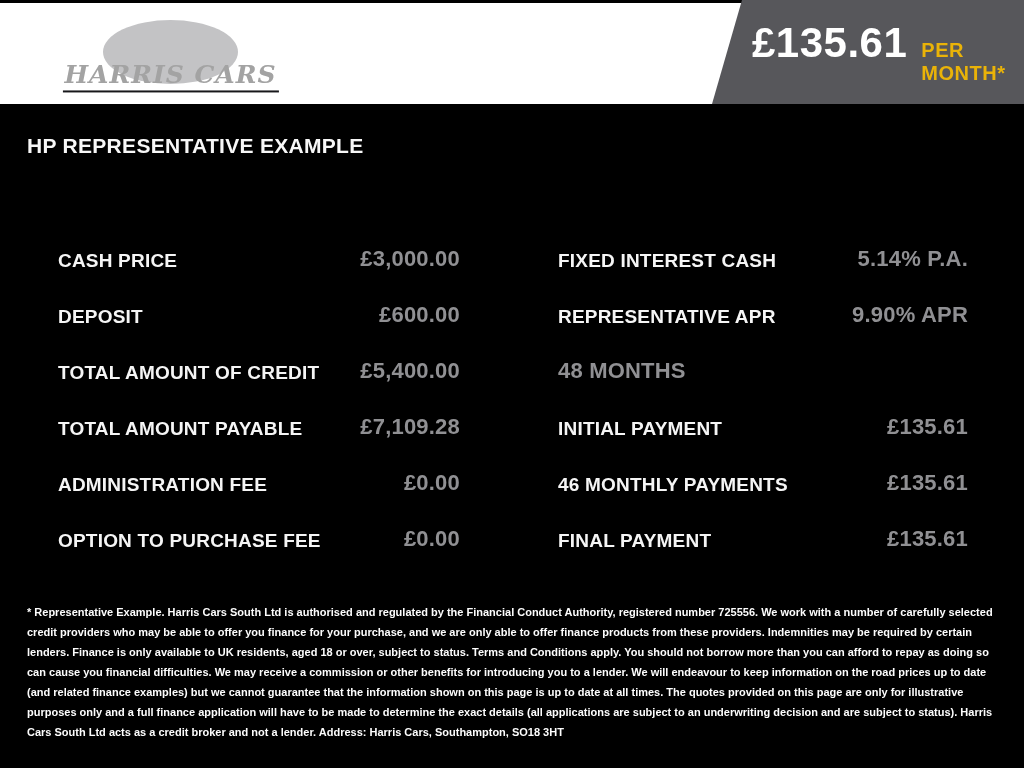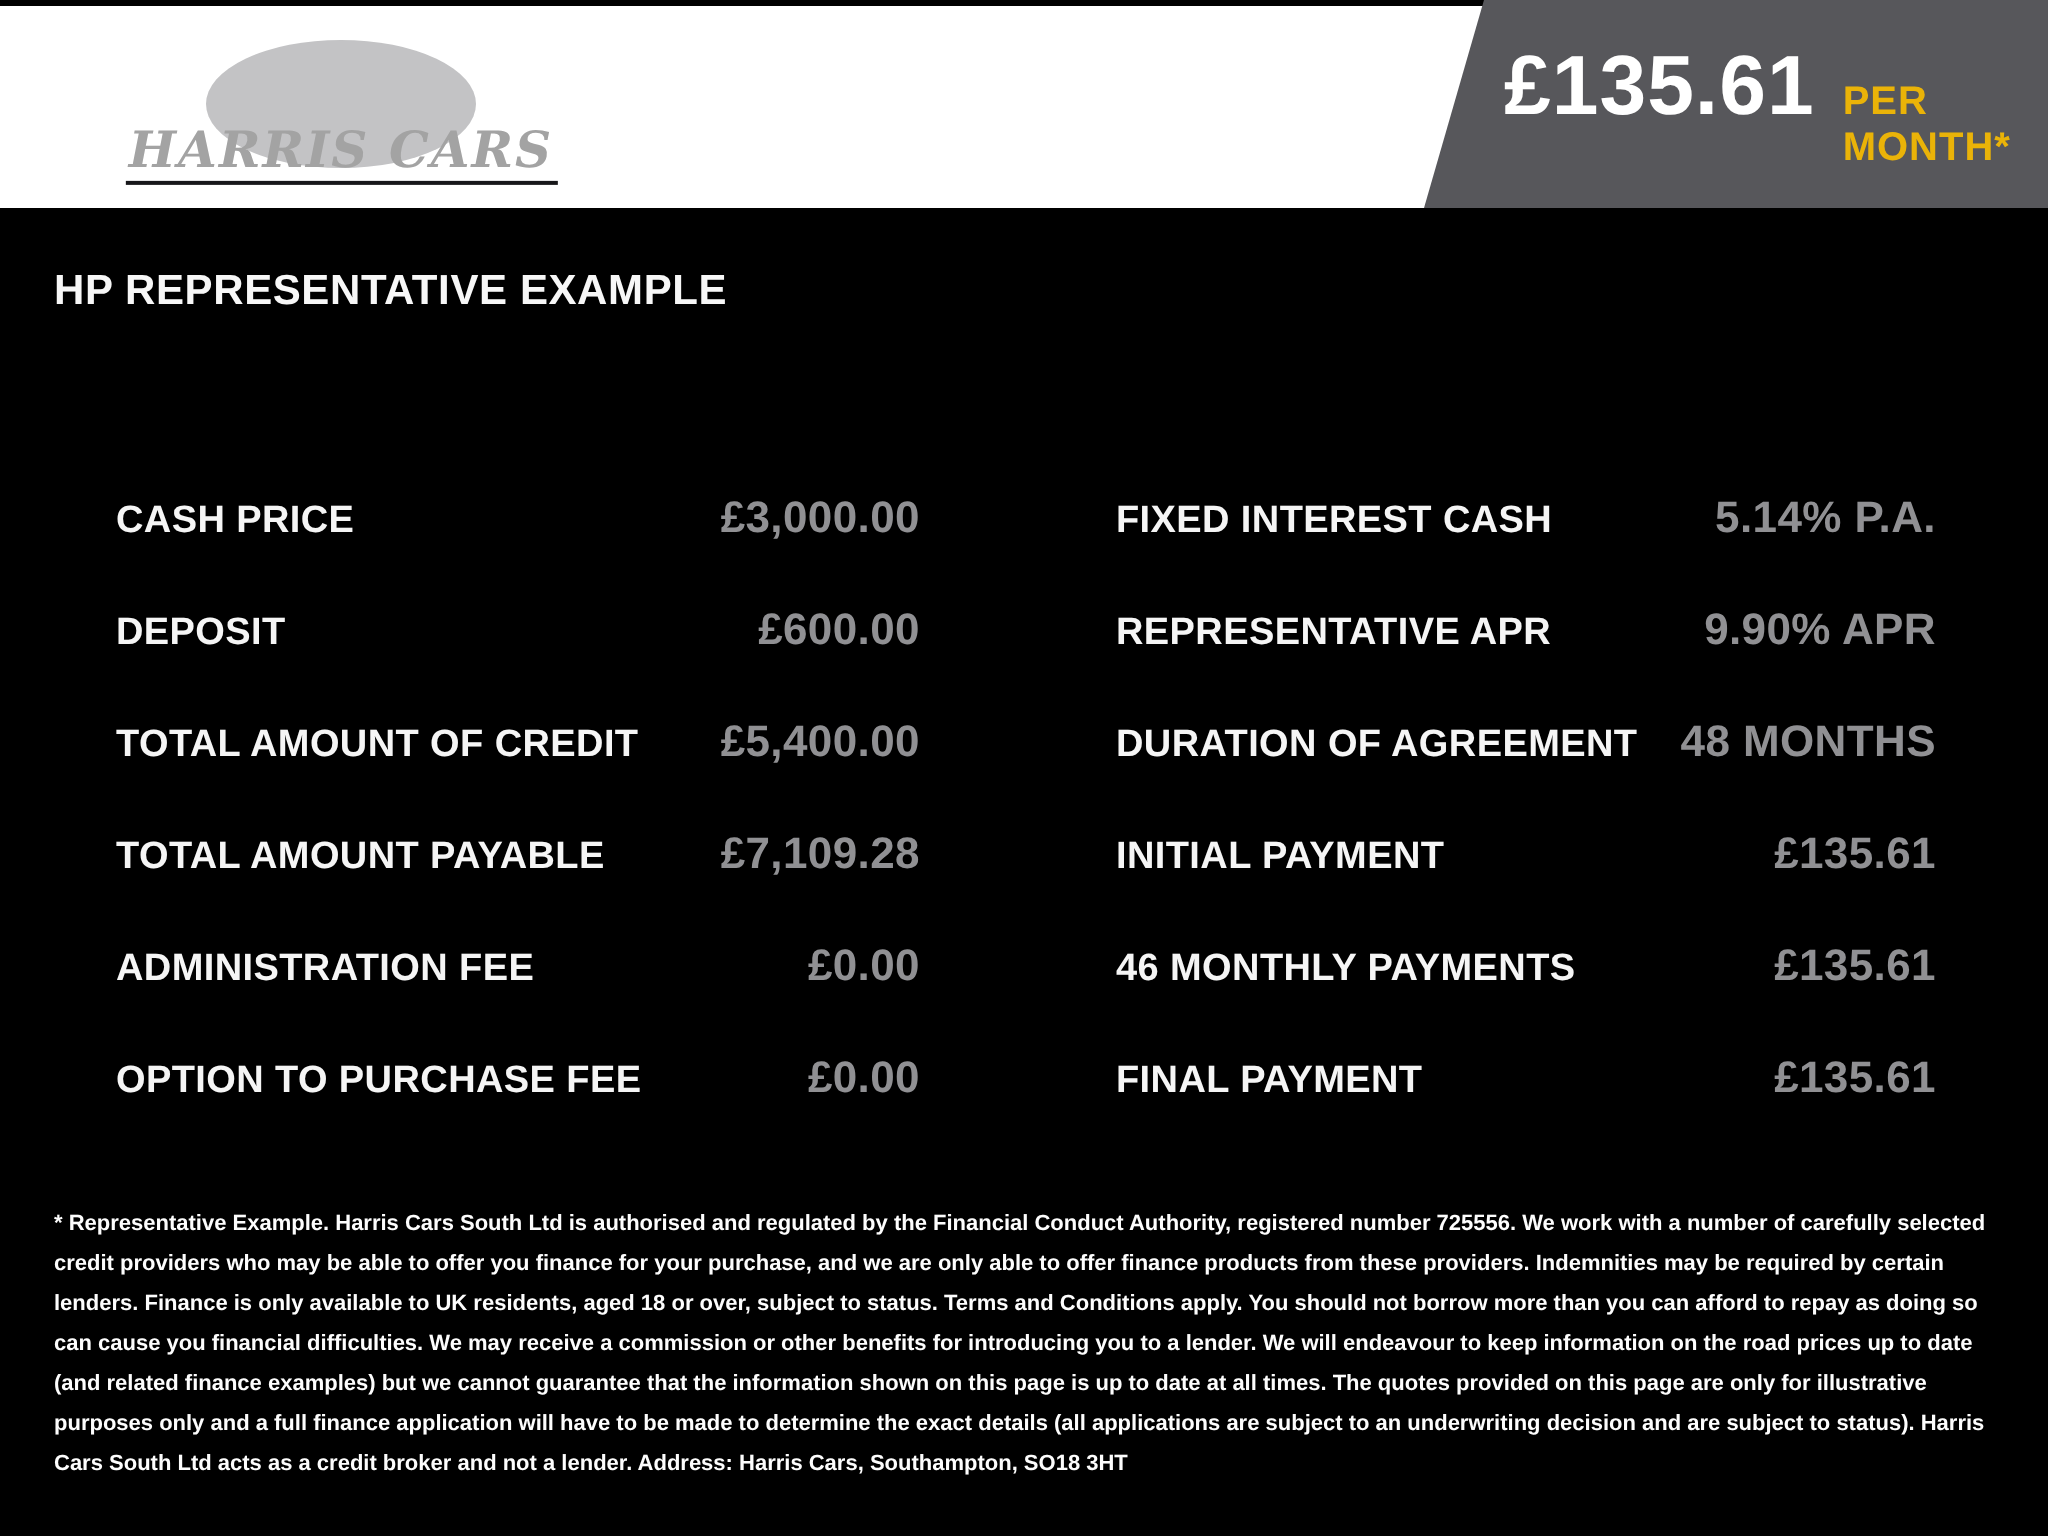--- a/index.html
+++ b/index.html
@@ -142,21 +142,20 @@
 <div class="fin-col right">
   <div class="fin-row">
     <span class="fin-label">FIXED INTEREST CASH</span>
     <span class="fin-value">5.14% P.A.</span>
   </div>
   <div class="fin-row">
     <span class="fin-label">REPRESENTATIVE APR</span>
     <span class="fin-value">9.90% APR</span>
   </div>
   <div class="fin-row">
-    <span class="fin-label">DURATION OF AGREEMENT</span>
     <span class="fin-value">48 MONTHS</span>
   </div>
   <div class="fin-row">
     <span class="fin-label">INITIAL PAYMENT</span>
     <span class="fin-value">£135.61</span>
   </div>
   <div class="fin-row">
     <span class="fin-label">46 MONTHLY PAYMENTS</span>
     <span class="fin-value">£135.61</span>
   </div>

